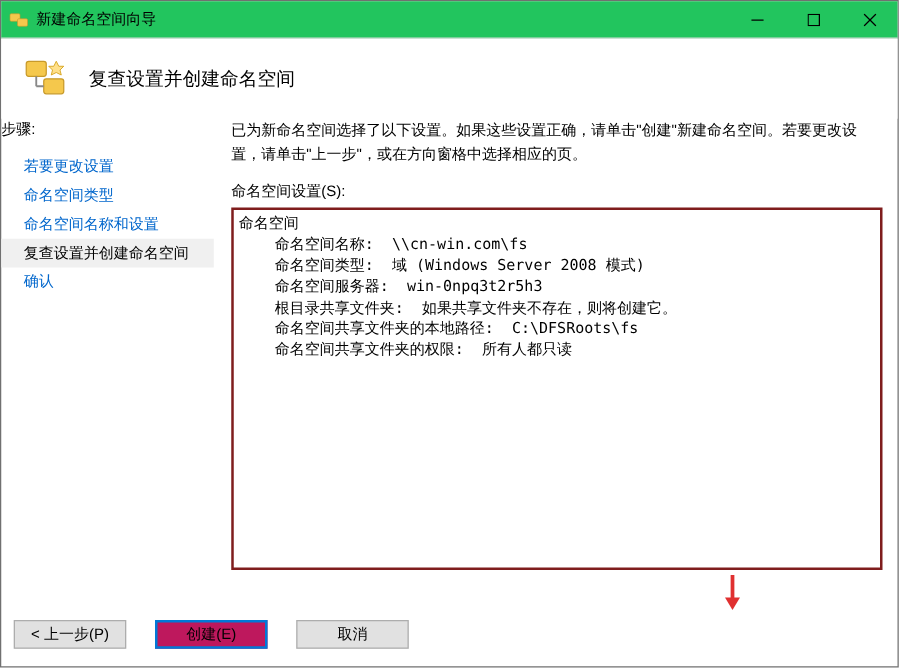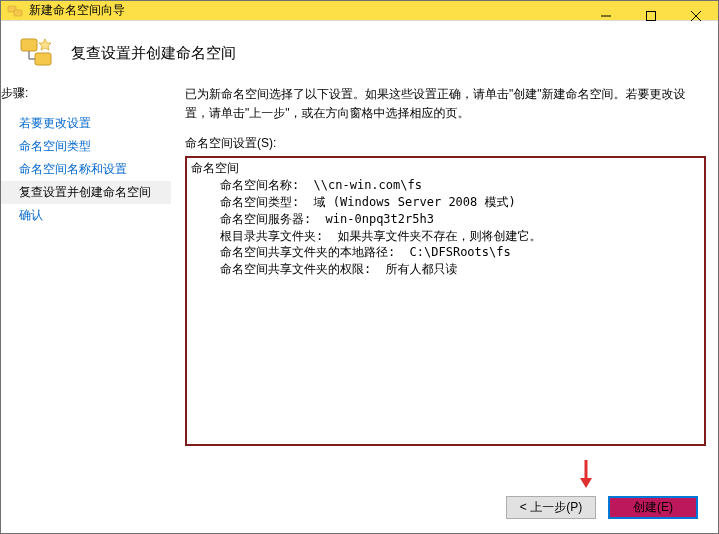--- a/index.html
+++ b/index.html
@@ -18,26 +18,26 @@
     .window {
       width: 719px;
       height: 534px;
       background: #fff;
       border: 1px solid #707070;
       display: flex;
       flex-direction: column;
       position: relative;
     }
     .titlebar {
-      height: 20px;
+      height: 30px;
       display: flex;
       align-items: center;
       padding-left: 6px;
       border-bottom: 1px solid #dadada;
-      background: #fde047;
+      background: #22c55e;
     }
     .titlebar-icon {
       width: 16px;
       height: 16px;
       margin-right: 6px;
       display: flex;
       align-items: center;
       justify-content: center;
     }
     .titlebar-title {
@@ -123,22 +123,22 @@
       font-family: "SimSun", monospace;
       font-size: 12px;
       line-height: 1.4;
       white-space: pre;
       overflow: auto;
       color: #000;
     }
     .footer {
       padding: 10px 20px 14px 10px;
       display: flex;
-      justify-content: flex-end;
-      gap: 12px;
+      justify-content: flex-start;
+      gap: 23px;
       position: relative;
     }
     .footer-btn {
       min-width: 90px;
       height: 23px;
       border: 1px solid #adadad;
       background: #e1e1e1;
       font-size: 12px;
       font-family: "Microsoft YaHei", "SimSun", Arial, sans-serif;
       cursor: pointer;
@@ -226,15 +226,16 @@
 
   <div class="footer">
     <span class="arrow">
       <svg width="20" height="32" viewBox="0 0 20 32">
         <line x1="10" y1="2" x2="10" y2="22" stroke="#e03030" stroke-width="3"></line>
         <polygon points="10,30 4,20 16,20" fill="#e03030"></polygon>
       </svg>
     </span>
     <button class="footer-btn">&lt; 上一步(P)</button>
     <button class="footer-btn primary">创建(E)</button>
+    <button class="footer-btn">取消</button>
   </div>
 
 </div>
 
 </body></html>

